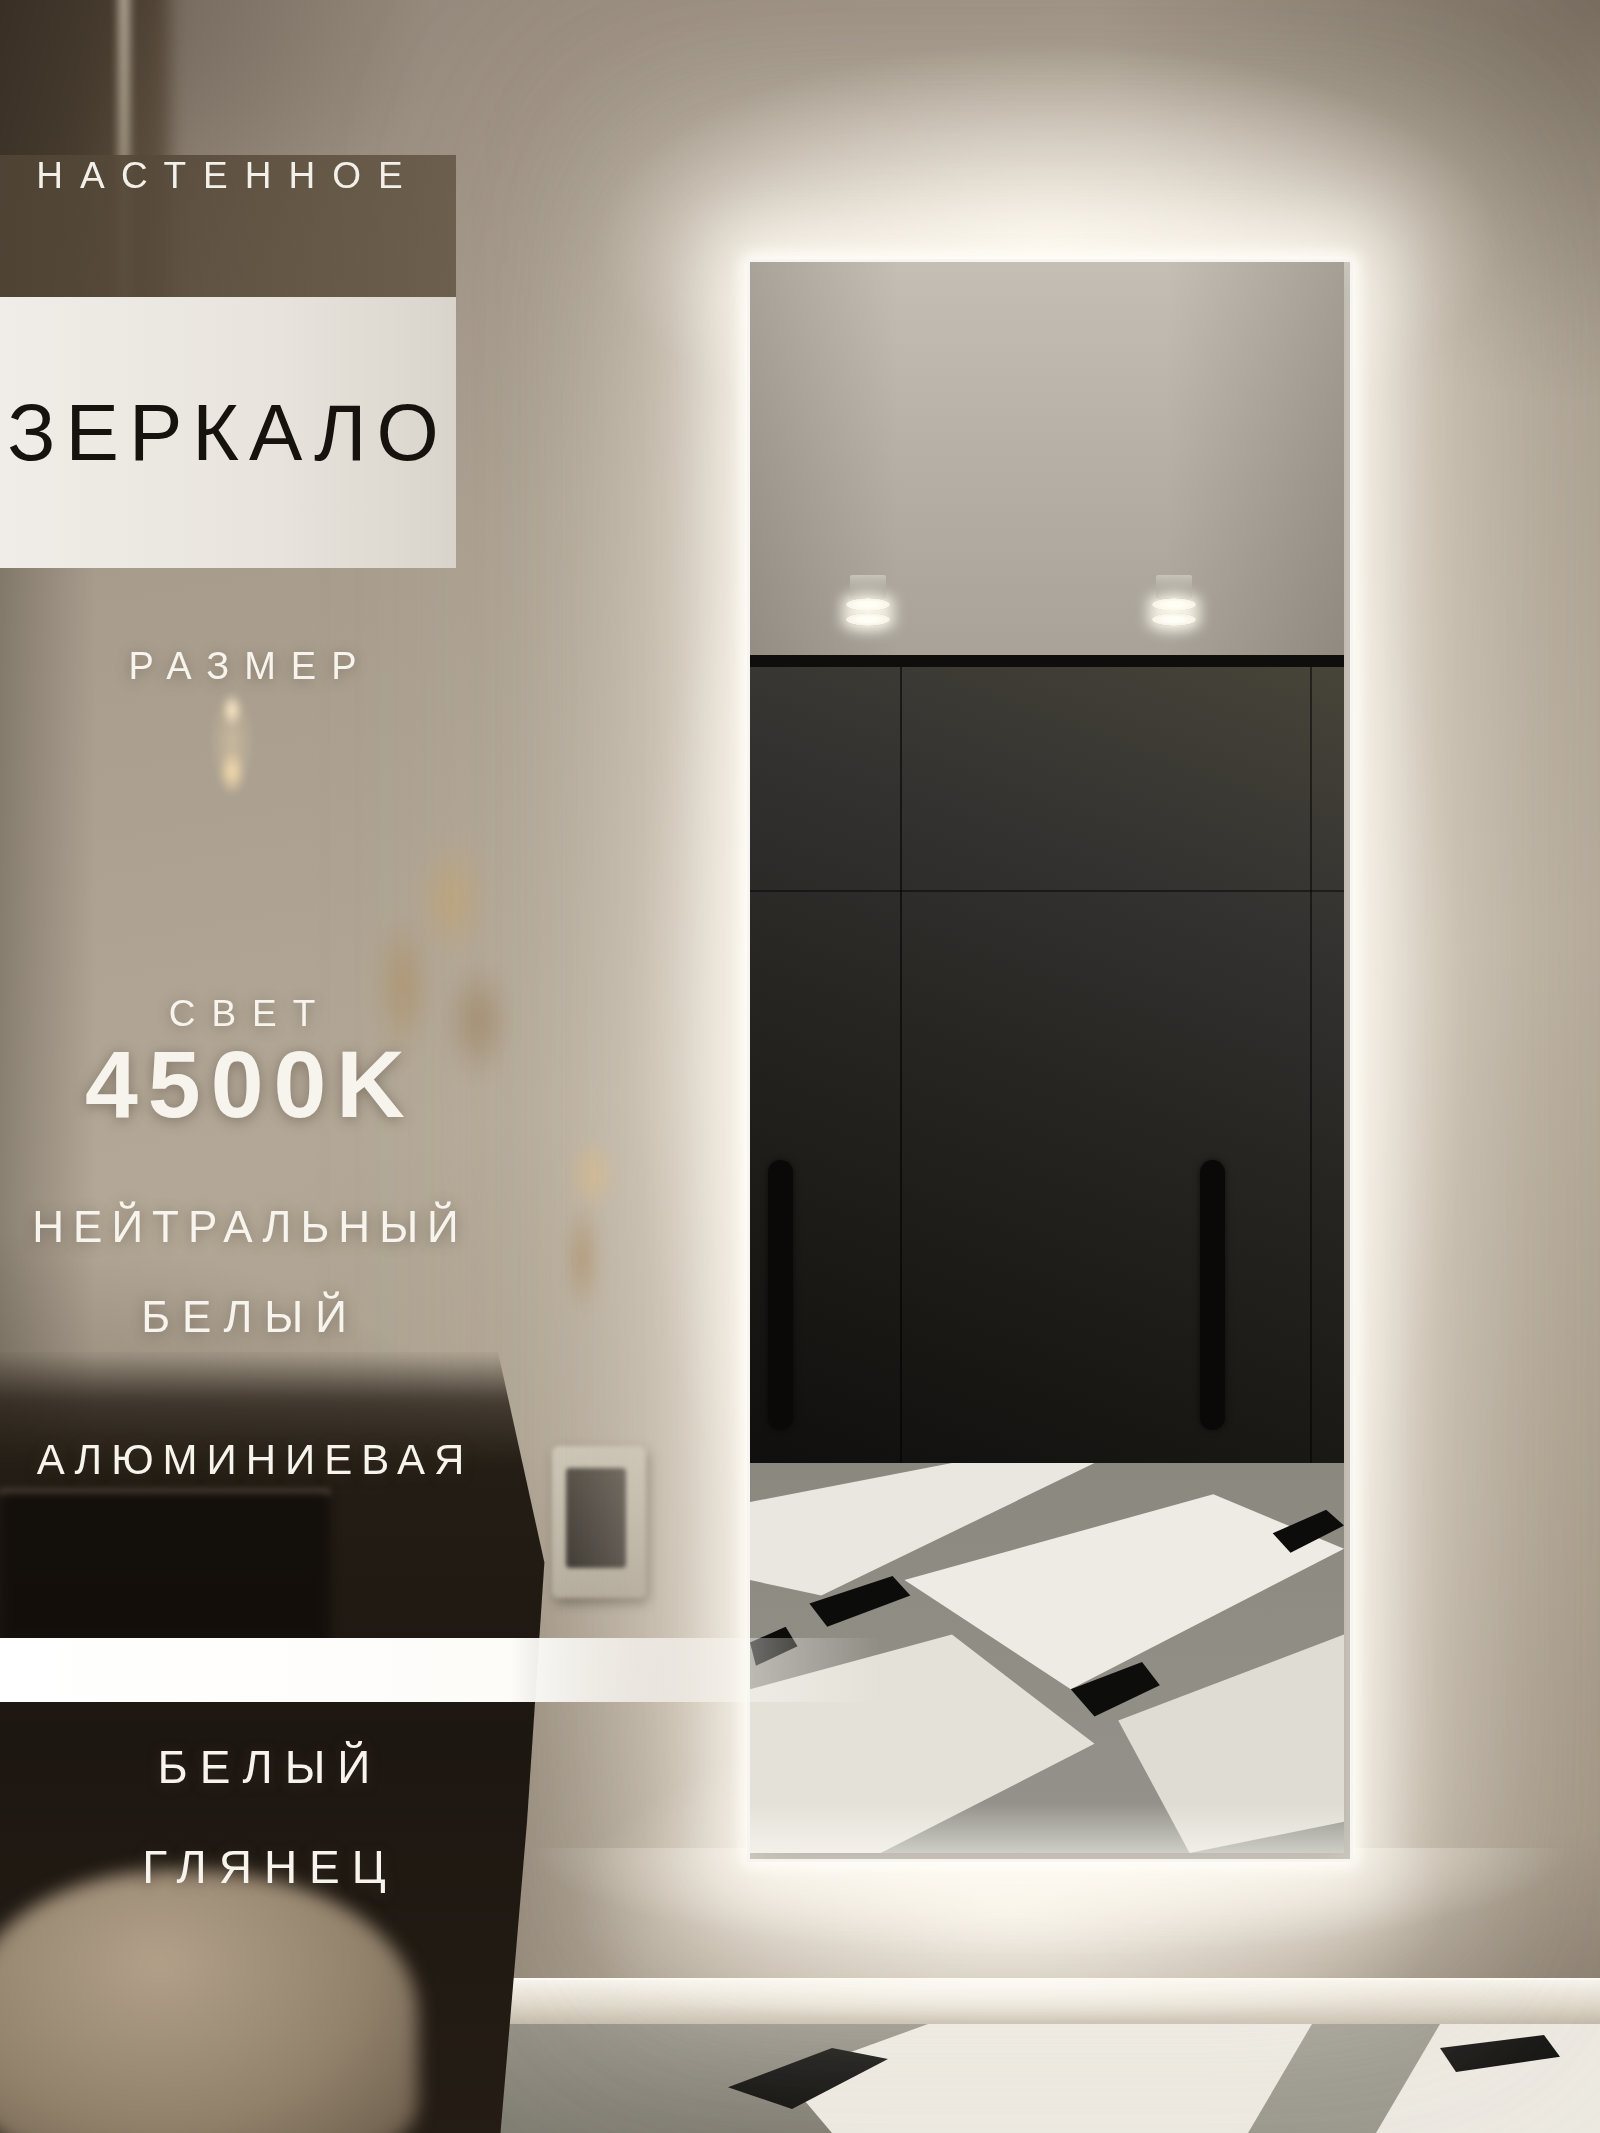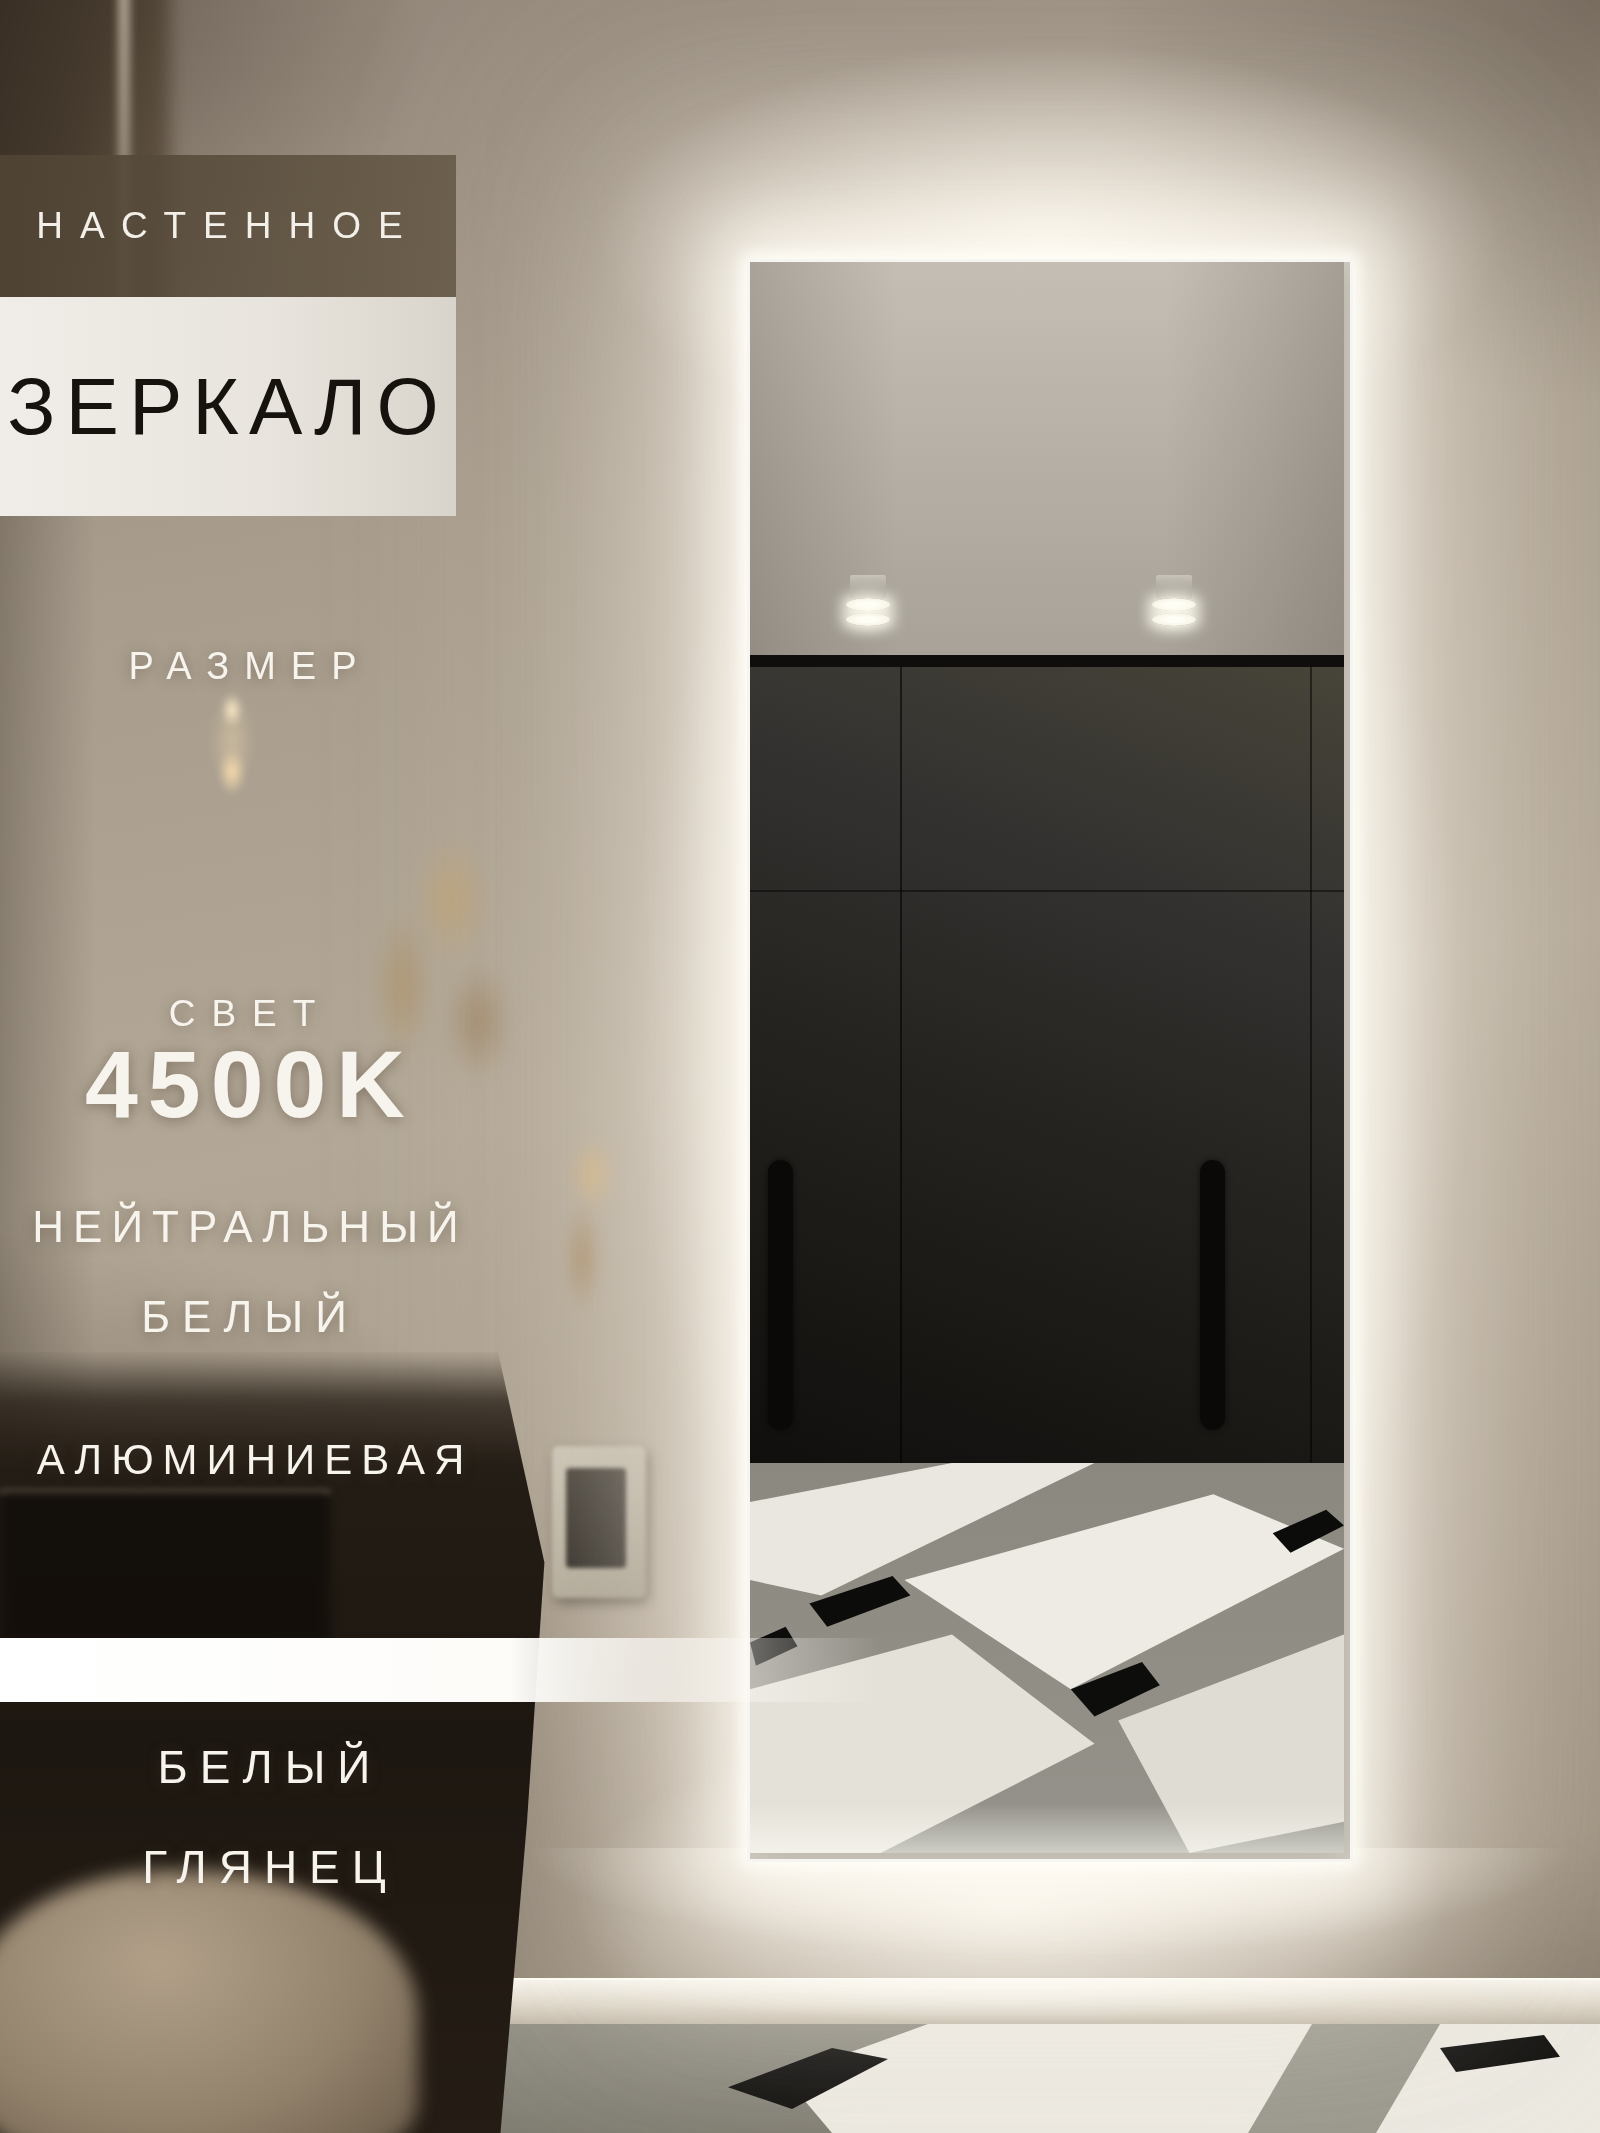--- a/index.html
+++ b/index.html
@@ -105,23 +105,23 @@
   .mf-w3{background:#e4e1d8;clip-path:polygon(0% 58%, 34% 44%, 58% 72%, 22% 100%, 0% 100%);}
   .mf-w4{background:#dfdcd3;clip-path:polygon(62% 66%, 100% 44%, 100% 92%, 74% 100%);}
   .mf-b1{background:#0c0c0a;clip-path:polygon(10% 36%, 24% 29%, 27% 34%, 13% 42%);}
   .mf-b2{background:#0d0d0b;clip-path:polygon(54% 58%, 66% 51%, 69% 57%, 58% 65%);}
   .mf-b3{background:#0c0c0a;clip-path:polygon(88% 18%, 97% 12%, 100% 16%, 91% 23%);}
   .mf-b4{background:#0c0c0a;clip-path:polygon(0% 46%, 6% 42%, 8% 47%, 1% 52%);}
   .m-floor-glow{left:0;top:1541px;width:594px;height:50px;
     background:linear-gradient(0deg, rgba(255,255,248,.55), rgba(255,255,248,0));}
 
   
-  .band-dark{left:0;top:155px;width:456px;height:142px;display:flex;align-items:center;justify-content:center;
+  .band-dark{left:0;top:155px;width:456px;height:142px;display:flex;justify-content:center;
     background:linear-gradient(90deg, rgba(80,68,53,.92) 0%, rgba(99,86,68,.86) 100%);}
-  .band-light{left:0;top:297px;width:456px;height:219px;display:flex;flex-direction:column;align-items:center;justify-content:center;gap:34px;
+  .band-light{left:0;top:297px;width:456px;height:271px;display:flex;flex-direction:column;align-items:center;justify-content:center;gap:34px;
     background:linear-gradient(90deg,#f0ede8 0%,#e8e4dd 60%,#d9d4cb 100%);}
 
   .fg-block{left:-24px;top:1352px;width:580px;height:810px;filter:blur(6px);
     background:linear-gradient(180deg, rgba(38,30,22,0) 0%, rgba(38,30,22,.78) 6%, #241d15 14%, #1d1711 48%, #251d15 100%);
     clip-path:polygon(0 0, 90% 0, 98% 26%, 95% 58%, 90% 100%, 0 100%);}
   .console{left:0;top:1492px;width:330px;height:152px;background:#120e0a;filter:blur(6px);opacity:.92;}
   .console-top{left:0;top:1489px;width:330px;height:6px;background:#6d6254;filter:blur(3px);opacity:.8;}
   .cloth{left:-28px;top:1870px;width:446px;height:290px;filter:blur(9px);
     border-radius:45% 50% 20% 25%;
     background:radial-gradient(ellipse at 42% 32%, #b2a089 0%, #91816b 58%, #6b5c4a 95%);}

